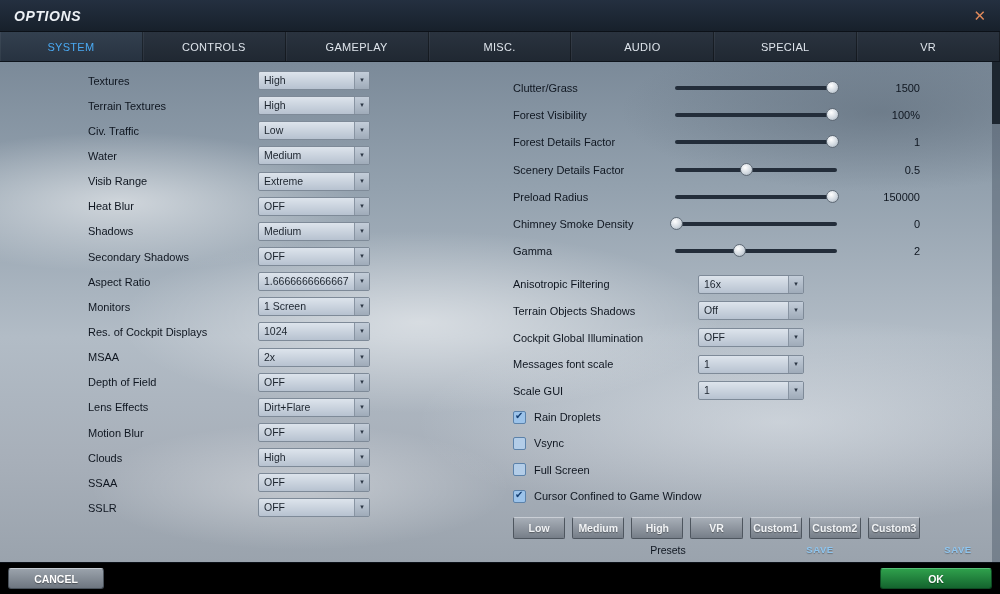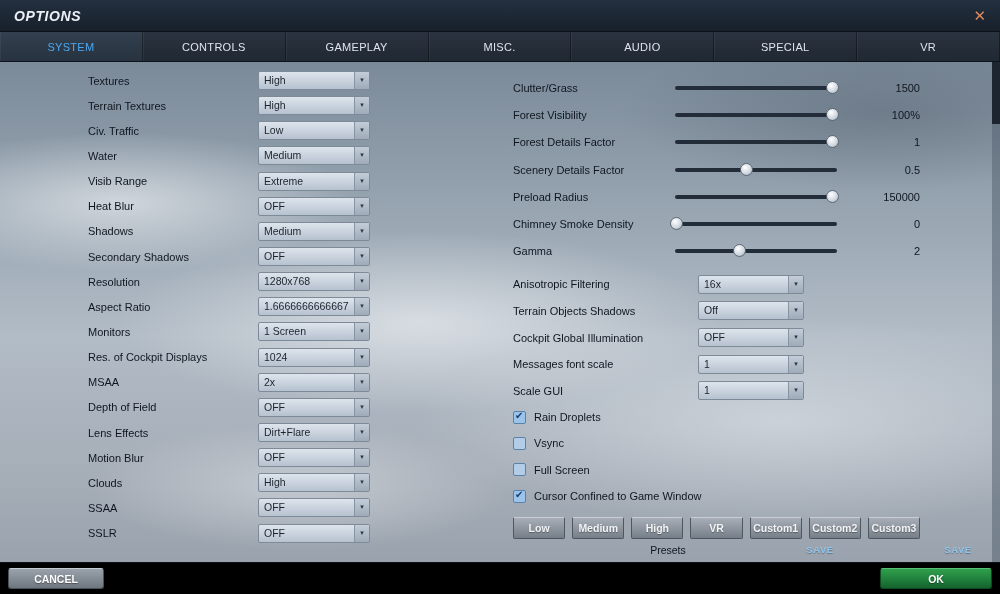--- a/index.html
+++ b/index.html
@@ -203,27 +203,20 @@
         </div>
       </div>
       <div class="opt-row">
         <span class="opt-label">Secondary Shadows</span>
         <div class="dd">
           <span class="dd-value">OFF</span>
           <span class="dd-arrow">▾</span>
         </div>
       </div>
       <div class="opt-row">
-        <span class="opt-label">Resolution</span>
-        <div class="dd">
-          <span class="dd-value">1280x768</span>
-          <span class="dd-arrow">▾</span>
-        </div>
-      </div>
-      <div class="opt-row">
         <span class="opt-label">Aspect Ratio</span>
         <div class="dd">
           <span class="dd-value">1.6666666666667</span>
           <span class="dd-arrow">▾</span>
         </div>
       </div>
       <div class="opt-row">
         <span class="opt-label">Monitors</span>
         <div class="dd">
           <span class="dd-value">1 Screen</span>

